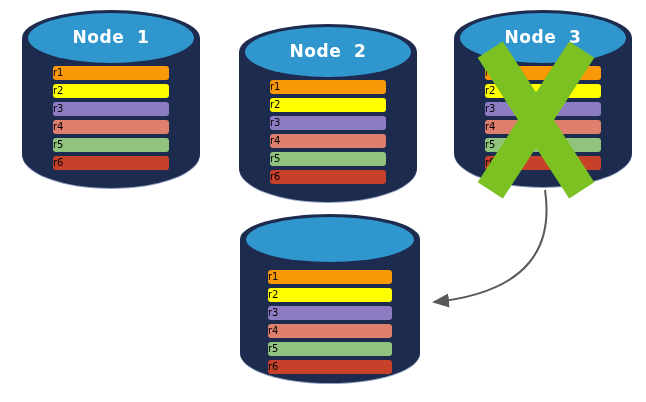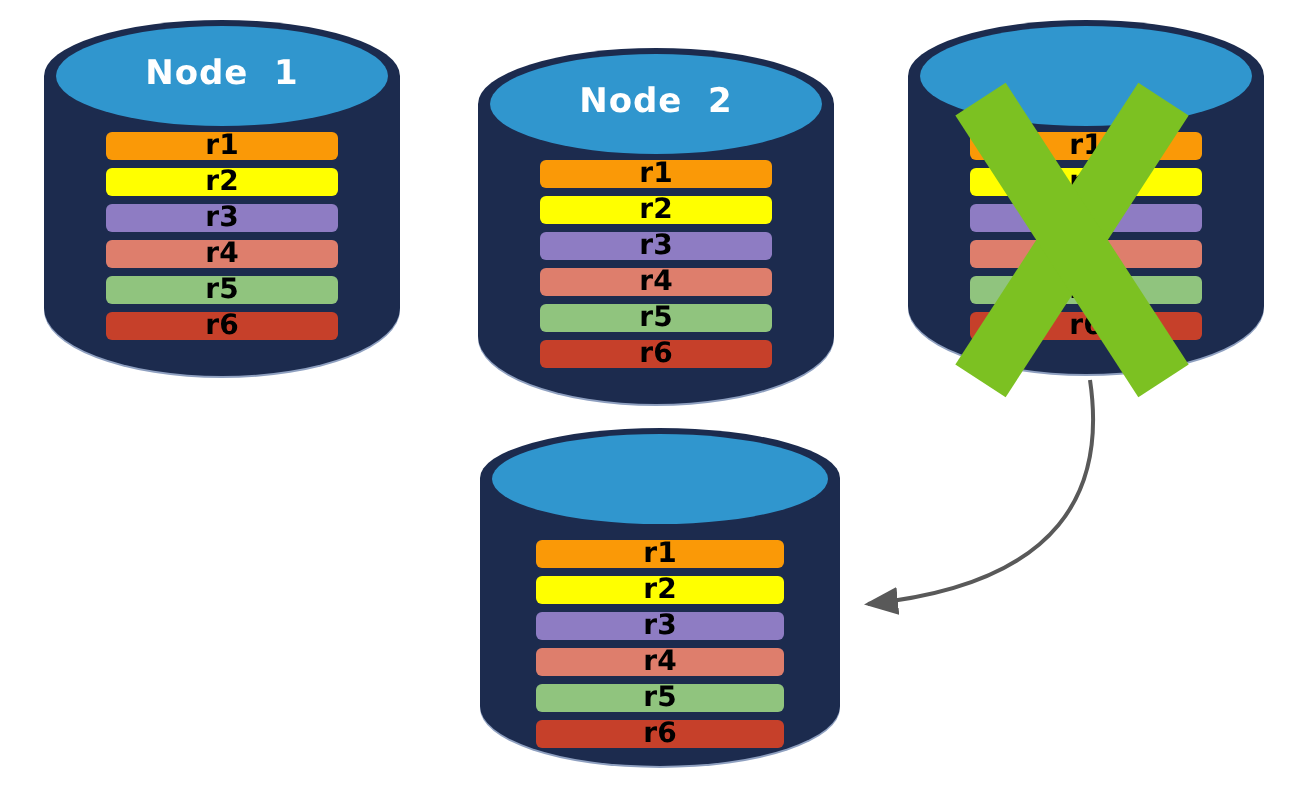--- a/index.html
+++ b/index.html
@@ -55,23 +55,23 @@
   .rows {
     position: absolute; left: 50%; top: 56px;
     transform: translateX(-50%);
     width: 116px;
   }
   .node4 .rows { width: 124px; }
   .row {
     height: 14px;
     margin-bottom: 4px;
     border-radius: 3px;
-    text-align: center;
-    font-size: 14px;
-    font-weight: bold;
+    text-align: left;
+    font-size: 10px;
+    font-weight: normal;
     line-height: 14px;
     color: #000000;
   }
 
   
   .fail-x {
     position: absolute; left: 36px; top: 40px;
     width: 92px; height: 140px;
   }
   .xbar {
@@ -120,20 +120,21 @@
       <div class="row" style="background: rgb(222, 126, 108);"><span>r4</span></div>
       <div class="row" style="background: rgb(144, 196, 126);"><span>r5</span></div>
       <div class="row" style="background: rgb(198, 64, 42);"><span>r6</span></div>
     </div>
   </div>
 
   <div class="node node3">
     <div class="cyl-top" style="background: rgb(28, 43, 78);"></div>
     <div class="cyl-body" style="background: rgb(28, 43, 78);"></div>
     <div class="cyl-face" style="background: rgb(48, 150, 206);"></div>
+    <div class="node-title">Node  3</div>
     <div class="rows">
       <div class="row" style="background: rgb(250, 153, 7);"><span>r1</span></div>
       <div class="row" style="background: rgb(255, 255, 0);"><span>r2</span></div>
       <div class="row" style="background: rgb(142, 124, 195);"><span>r3</span></div>
       <div class="row" style="background: rgb(222, 126, 108);"><span>r4</span></div>
       <div class="row" style="background: rgb(144, 196, 126);"><span>r5</span></div>
       <div class="row" style="background: rgb(198, 64, 42);"><span>r6</span></div>
     </div>
     <div class="fail-x">
       <div class="xbar xbar-a" style="background: rgb(124, 193, 34);"></div>

